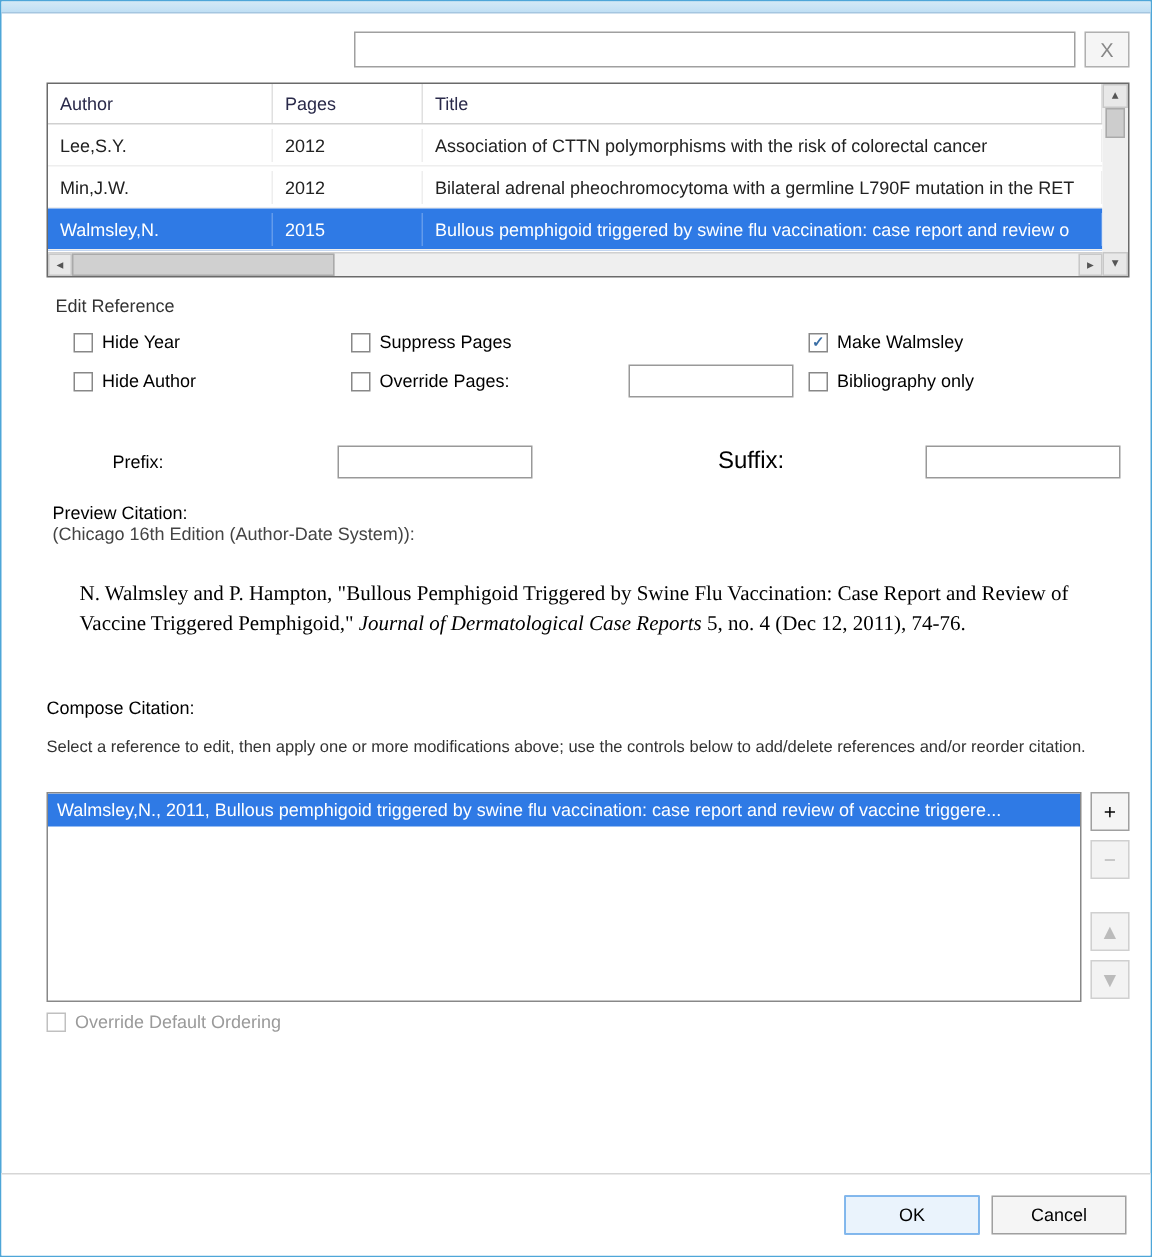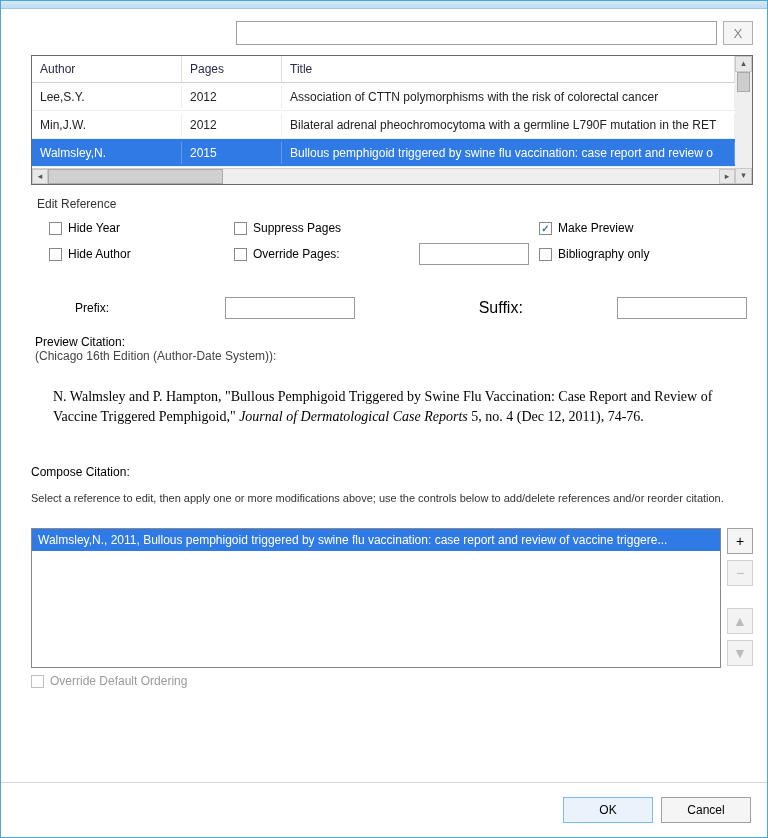--- a/index.html
+++ b/index.html
@@ -288,21 +288,21 @@
           <span class="chk"></span>
           <span class="chk-label">Hide Year</span>
         </div>
         <div class="check-col2">
           <span class="chk"></span>
           <span class="chk-label">Suppress Pages</span>
         </div>
         <div class="check-col3"></div>
         <div class="check-col4">
           <span class="chk checked"></span>
-          <span class="chk-label">Make Preview</span>
+          <span class="chk-label">Make Walmsley</span>
         </div>
       </div>
 
       <div class="check-row">
         <div class="check-col1">
           <span class="chk"></span>
           <span class="chk-label">Hide Author</span>
         </div>
         <div class="check-col2">
           <span class="chk"></span>

